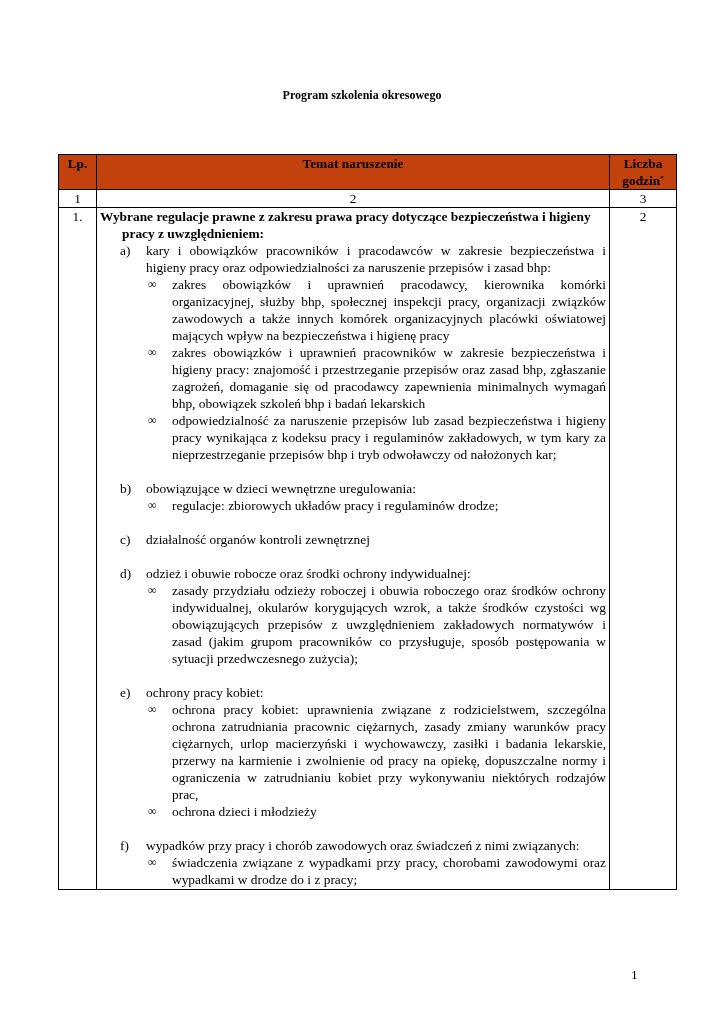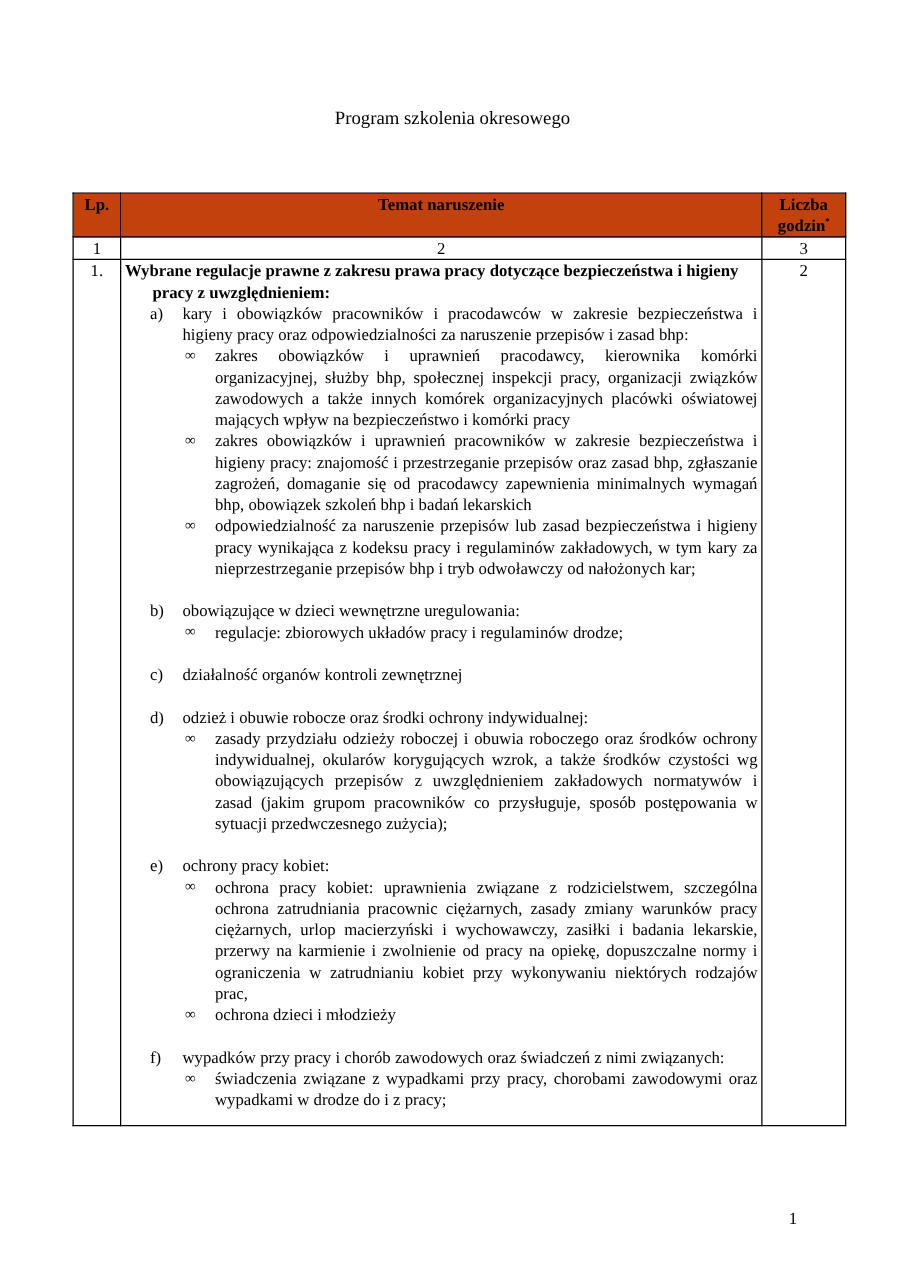--- a/index.html
+++ b/index.html
@@ -2,21 +2,21 @@
 <html><head>
 <meta charset="utf-8">
 <style>
   html, body { margin: 0; padding: 0; background: #ffffff; }
   body {
     width: 724px; height: 1024px; position: relative; overflow: hidden;
     font-family: "Liberation Serif", serif; color: #000;
   }
   .title {
     position: absolute; left: 0; width: 724px; top: 86px;
-    text-align: center; font-weight: normal; font-size: 15px; line-height: 18px;
+    text-align: center; font-weight: bold; font-size: 12px; line-height: 18px;
   }
   table.prog {
     position: absolute; left: 58px; top: 154px; width: 619px;
     border-collapse: collapse; font-size: 13.4px; line-height: 17px;
   }
   table.prog td, table.prog th {
     border: 1.2px solid #000; padding: 0 3px; vertical-align: top;
   }
   th.hdr { background: #c2410c; font-weight: bold; vertical-align: middle; text-align: center; }
   th.lp { width: 31px; height: 34px; }
@@ -49,31 +49,31 @@
     <th class="hdr">Temat naruszenie</th>
     <th class="hdr godz"><span>Liczba godzin</span><sup class="star">*</sup></th>
   </tr>
   <tr>
     <td class="num">1</td>
     <td class="num">2</td>
     <td class="num">3</td>
   </tr>
   <tr>
     <td class="num">1.</td>
-    <td style="padding-bottom:12px;">
+    <td style="padding-bottom:1px;">
       <div class="topic-head">Wybrane regulacje prawne z zakresu prawa pracy dotyczące bezpieczeństwa i higieny pracy z uwzględnieniem:</div>
       <div id="subsections">
             <div>
               <div class="sub">
                 <span class="letter">a)</span>
                 <span class="body">kary i obowiązków pracowników i pracodawców w zakresie bezpieczeństwa i higieny pracy oraz odpowiedzialności za naruszenie przepisów i zasad bhp:</span>
               </div>
               <div class="bul" style="padding-left: 46px;">
                 <span class="mark">∞</span>
-                <span class="btxt">zakres obowiązków i uprawnień pracodawcy, kierownika komórki organizacyjnej, służby bhp, społecznej inspekcji pracy, organizacji związków zawodowych a także innych komórek organizacyjnych placówki oświatowej mających wpływ na bezpieczeństwo i komórki pracy</span>
+                <span class="btxt">zakres obowiązków i uprawnień pracodawcy, kierownika komórki organizacyjnej, służby bhp, społecznej inspekcji pracy, organizacji związków zawodowych a także innych komórek organizacyjnych placówki oświatowej mających wpływ na bezpieczeństwa i higienę pracy</span>
               </div>
               <div class="bul" style="padding-left: 46px;">
                 <span class="mark">∞</span>
                 <span class="btxt">zakres obowiązków i uprawnień pracowników w zakresie bezpieczeństwa i higieny pracy: znajomość i przestrzeganie przepisów oraz zasad bhp, zgłaszanie zagrożeń, domaganie się od pracodawcy zapewnienia minimalnych wymagań bhp, obowiązek szkoleń bhp i badań lekarskich</span>
               </div>
               <div class="bul" style="padding-left: 46px;">
                 <span class="mark">∞</span>
                 <span class="btxt">odpowiedzialność za naruszenie przepisów lub zasad bezpieczeństwa i higieny pracy wynikająca z kodeksu pracy i regulaminów zakładowych, w tym kary za nieprzestrzeganie przepisów bhp i tryb odwoławczy od nałożonych kar;</span>
               </div>
             </div>

